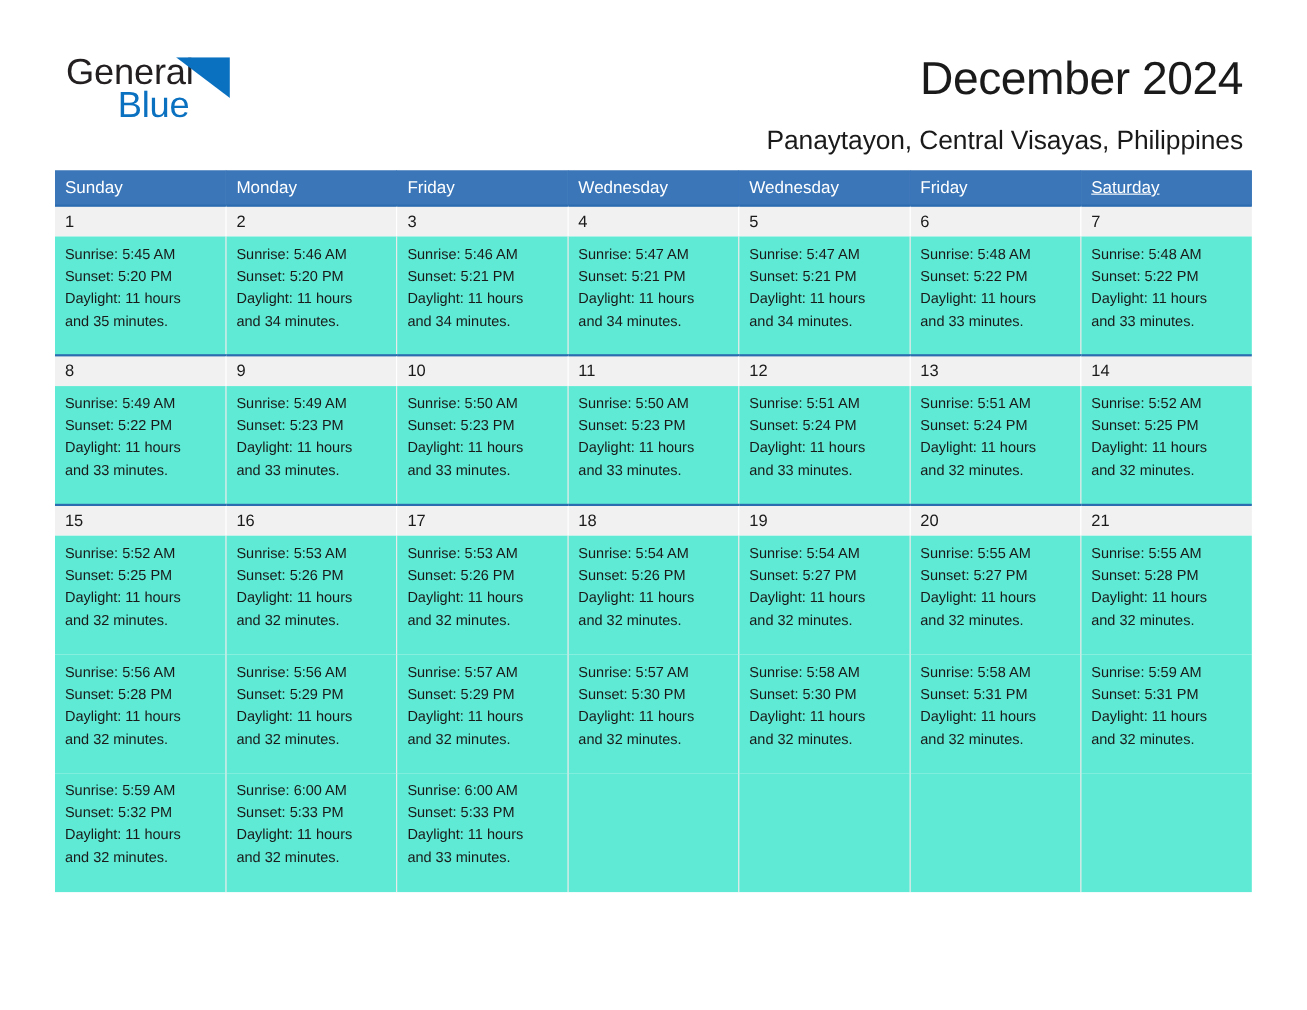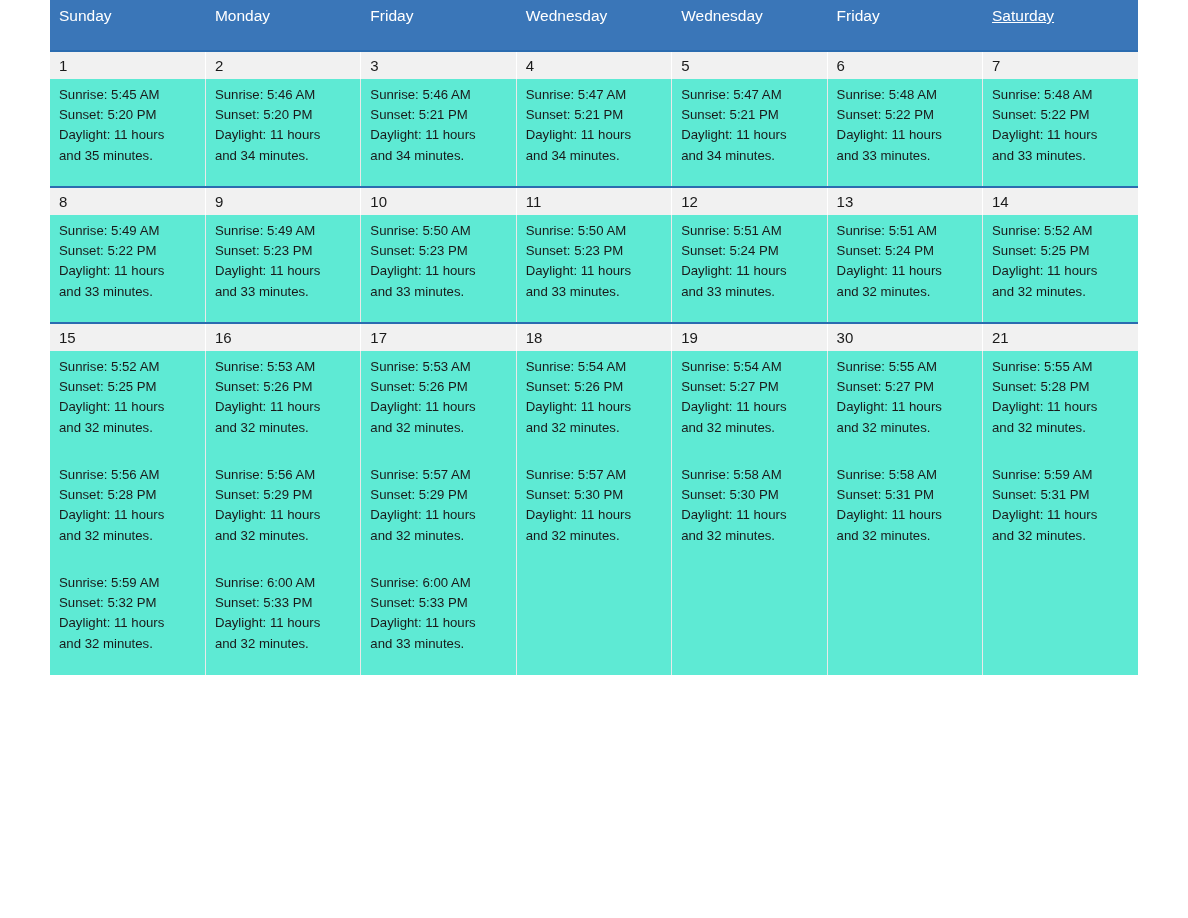--- a/index.html
+++ b/index.html
@@ -107,21 +107,21 @@
     background: #3a76b8;
   }
 
   .dow-cell {
     background: #3a76b8;
     color: #ffffff;
     font-size: 15.5px;
     line-height: 18px;
     font-weight: 400;
     text-align: left;
-    padding: 7px 0 25px 9px;
+    padding: 7px 0 6px 9px;
     height: 30px;
     vertical-align: middle;
     border: none;
     border-right: 1px solid #3a76b8;
   }
 
   .week-row { }
 
   .daynum-cell {
     background: #f1f1f1;
@@ -155,20 +155,33 @@
   .daynum-cell:last-child { border-right: none; }
   .dow-cell:last-child { border-right: none; text-decoration: underline; }
 
   .info-line { display: block; white-space: nowrap; }
 </style>
 </head>
 <body>
 
 <div class="page">
 
+  <div class="header">
+
+    <div class="logo">
+      <span class="logo-general">General</span>
+      <svg class="logo-triangle" viewBox="0 0 49 37">
+        <polygon points="0,0 49,0 49,37" fill="#0a70c0"></polygon>
+      </svg>
+      <span class="logo-blue">Blue</span>
+    </div>
+
+    <div class="title">December 2024</div>
+    <div class="subtitle">Panaytayon, Central Visayas, Philippines</div>
+  </div>
 
   <table class="calendar">
     <thead>
       <tr class="dow-row">
         <th class="dow-cell">Sunday</th>
         <th class="dow-cell">Monday</th>
         <th class="dow-cell">Friday</th>
         <th class="dow-cell">Wednesday</th>
         <th class="dow-cell">Wednesday</th>
         <th class="dow-cell">Friday</th>
@@ -284,21 +297,21 @@
           <span class="info-line">and 32 minutes.</span>
         </td>
       </tr>
 
       <tr class="week-row">
         <td class="daynum-cell">15</td>
         <td class="daynum-cell">16</td>
         <td class="daynum-cell">17</td>
         <td class="daynum-cell">18</td>
         <td class="daynum-cell">19</td>
-        <td class="daynum-cell">30</td>
+        <td class="daynum-cell">20</td>
         <td class="daynum-cell">21</td>
       </tr>
       <tr class="week-row">
         <td class="info-cell">
           <span class="info-line">Sunrise: 5:52 AM</span>
           <span class="info-line">Sunset: 5:25 PM</span>
           <span class="info-line">Daylight: 11 hours</span>
           <span class="info-line">and 32 minutes.</span>
         </td>
         <td class="info-cell">

